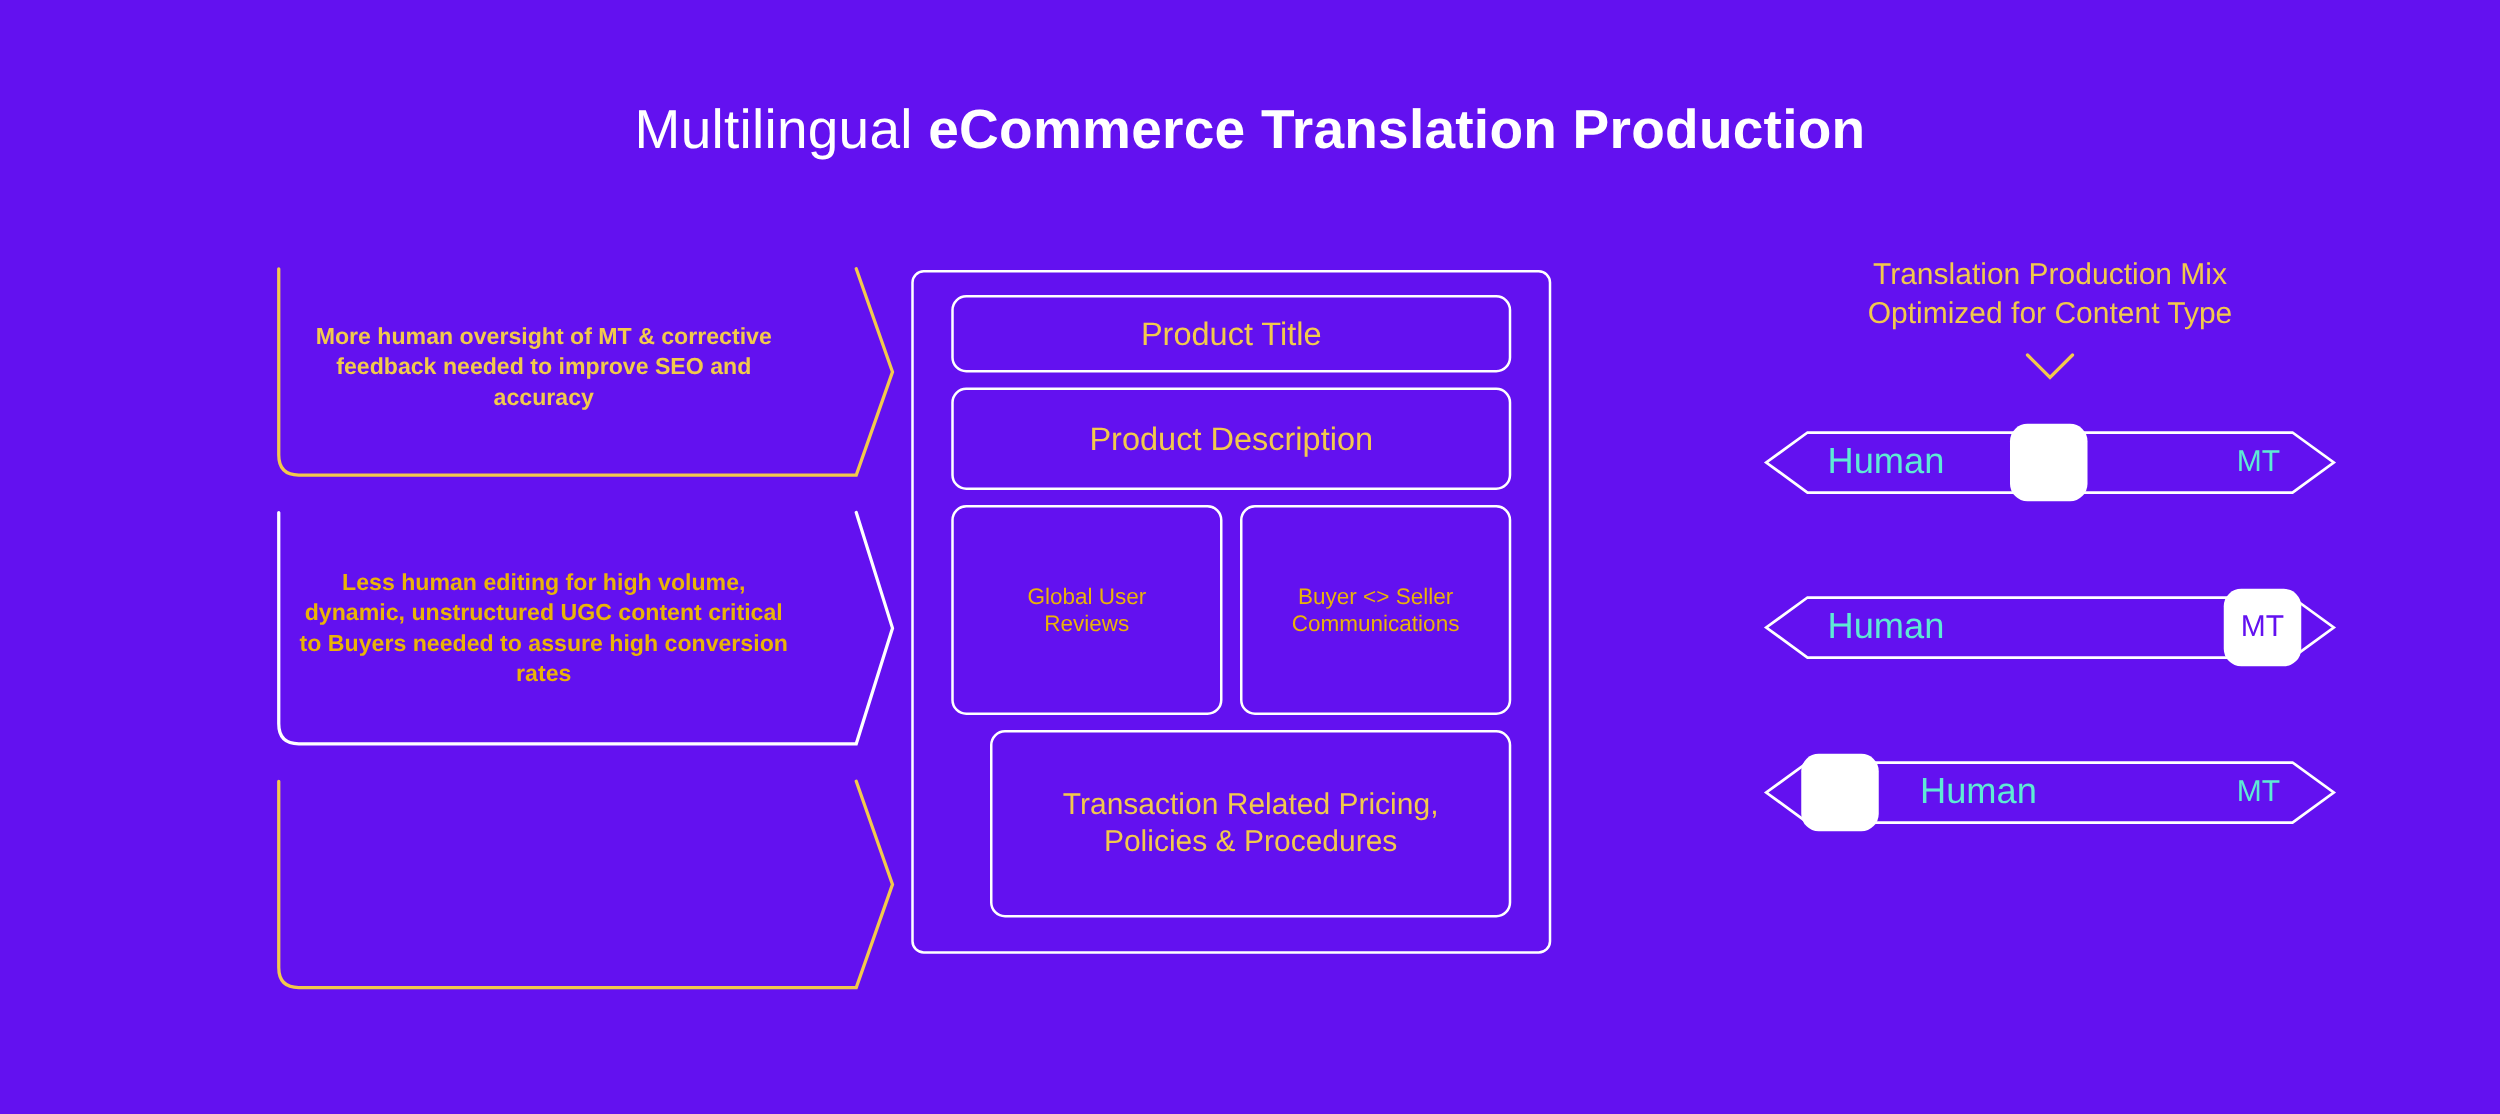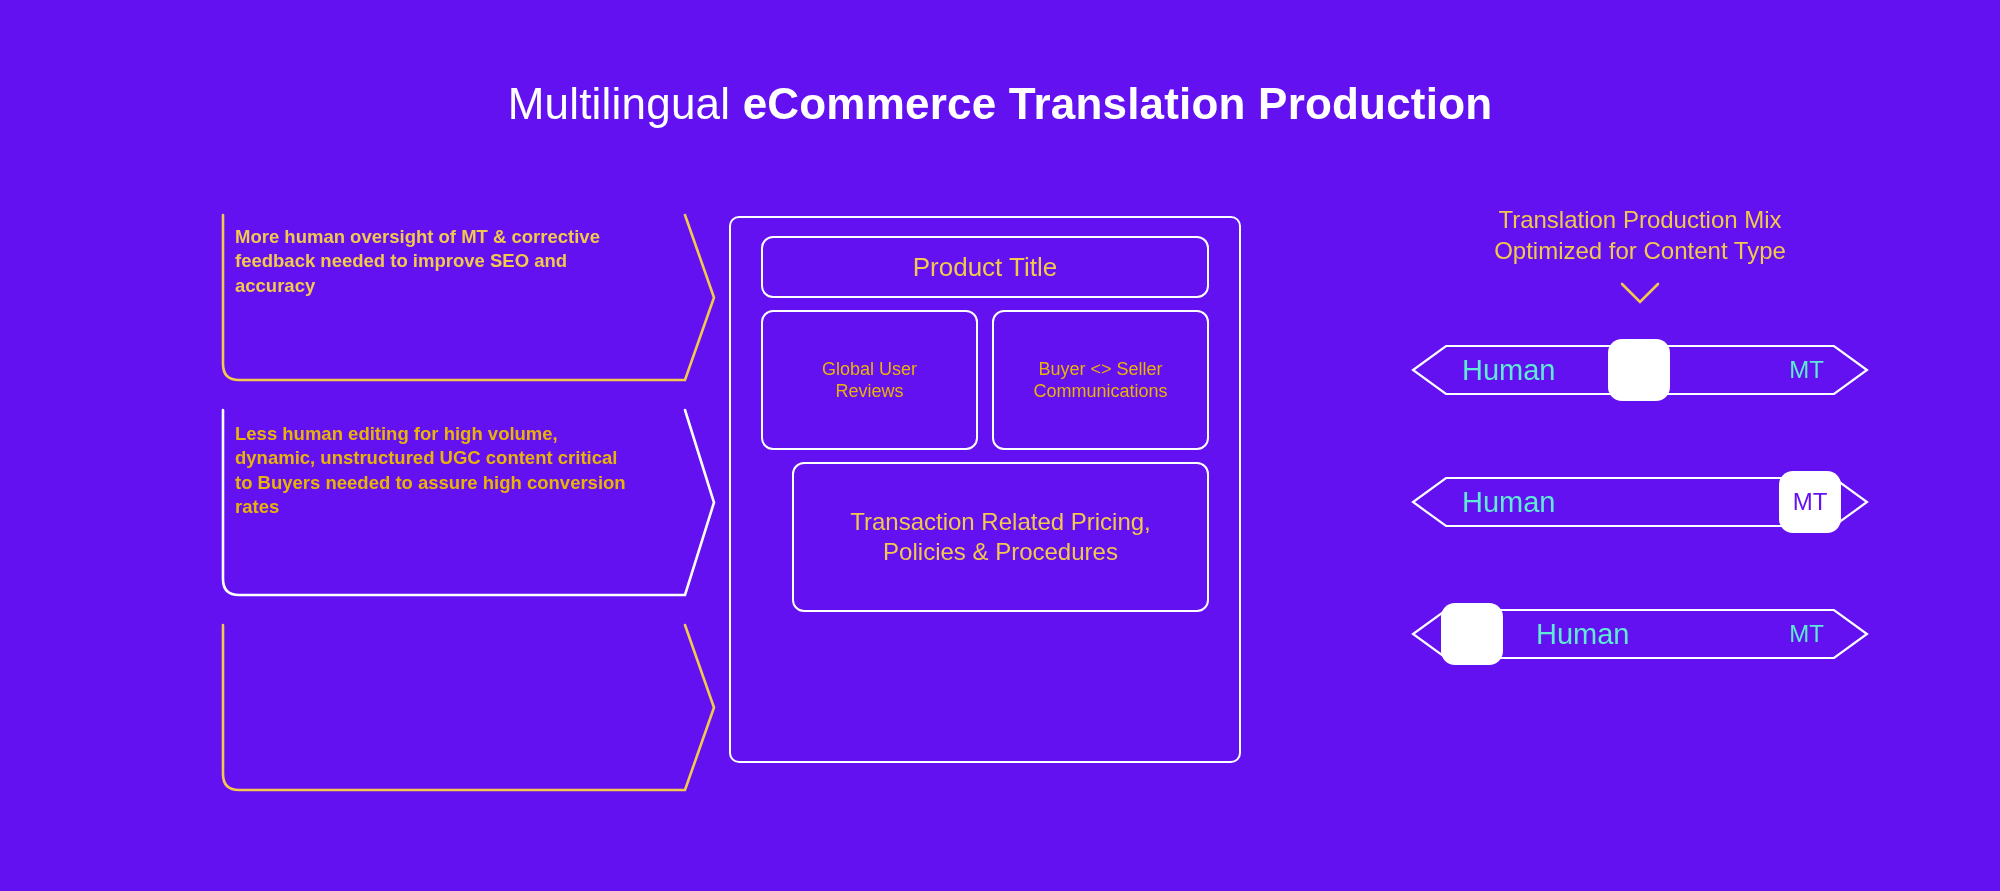--- a/index.html
+++ b/index.html
@@ -53,23 +53,25 @@
     position: absolute;
     inset: 0;
     width: 100%;
     height: 100%;
     overflow: visible;
   }
   .callout-text {
     position: absolute;
     left: 20px;
     width: 400px;
+    text-align: center;
     font-size: 18.5px;
     font-weight: 700;
     line-height: 1.32;
+    margin-top: 32px;
   }
   .callout-1 .callout-text { top: 10px; }
   .callout-2 .callout-text { top: 12px; }
   .callout-3 .callout-text { top: 45px; }
 
   .gold  { color: #f2c94c; }
   .white { color: #eab308; }
 
   
   .content-panel {
@@ -90,21 +92,21 @@
     border-radius: 12px;
     display: flex;
     align-items: center;
     justify-content: center;
     text-align: center;
     padding: 8px 12px;
     line-height: 1.25;
   }
   .box-title       { height: 62px; font-size: 26px; font-weight: 400; }
   .box-description { height: 82px; font-size: 26px; font-weight: 400; }
-  .box-row         { display: flex; gap: 14px; height: 140px; }
+  .box-row         { display: flex; gap: 14px; height: 168px; }
   .box-row .content-box { flex: 1; font-size: 18px; font-weight: 400; }
   .box-transaction { height: 150px; font-size: 24px; font-weight: 400; margin-left: 31px; }
 
   
   .sliders {
     position: absolute;
     left: 1400px;
     top: 205px;
     width: 480px;
   }
@@ -195,20 +197,21 @@
       <path d="M 470 0 L 499 82.5 L 470 165 L 24 165 Q 8 165 8 149 L 8 0" fill="none" stroke="#F2C94C" stroke-width="2.6" stroke-linecap="round" stroke-linejoin="miter"></path>
     </svg>
   </div>
 
 </div>
 
 <div class="content-panel">
 
   <div class="content-box box-title gold">Product Title</div>
 
+  <div class="content-box box-description gold">Product Description</div>
 
   <div class="box-row">
     <div class="content-box white" style="white-space: pre-line;">Global User
 Reviews</div>
     <div class="content-box white" style="white-space: pre-line;">Buyer &lt;&gt; Seller
 Communications</div>
   </div>
 
   <div class="content-box box-transaction gold" style="white-space: pre-line;">Transaction Related Pricing,
 Policies &amp; Procedures</div>

